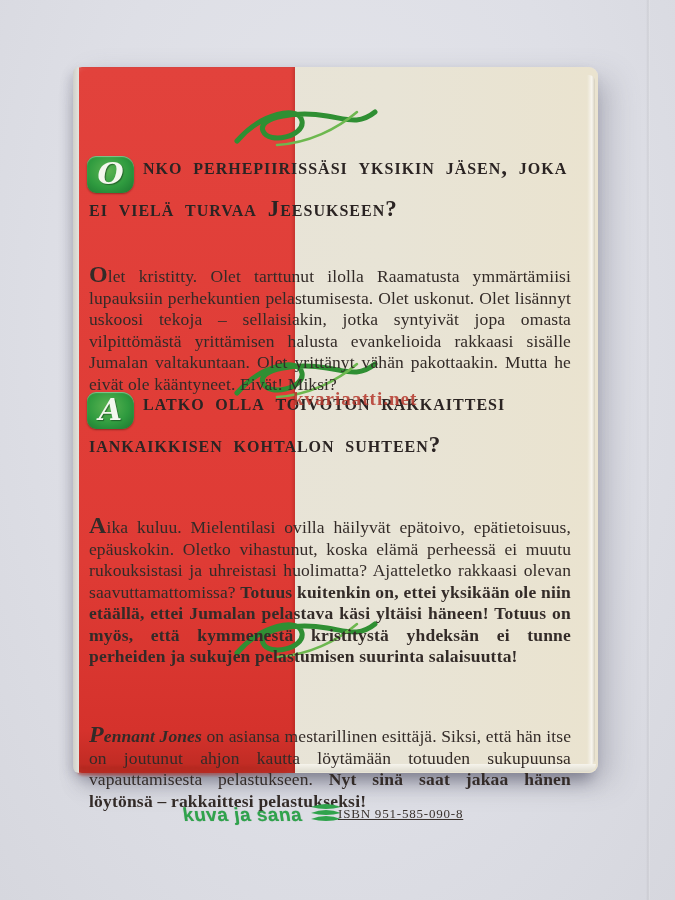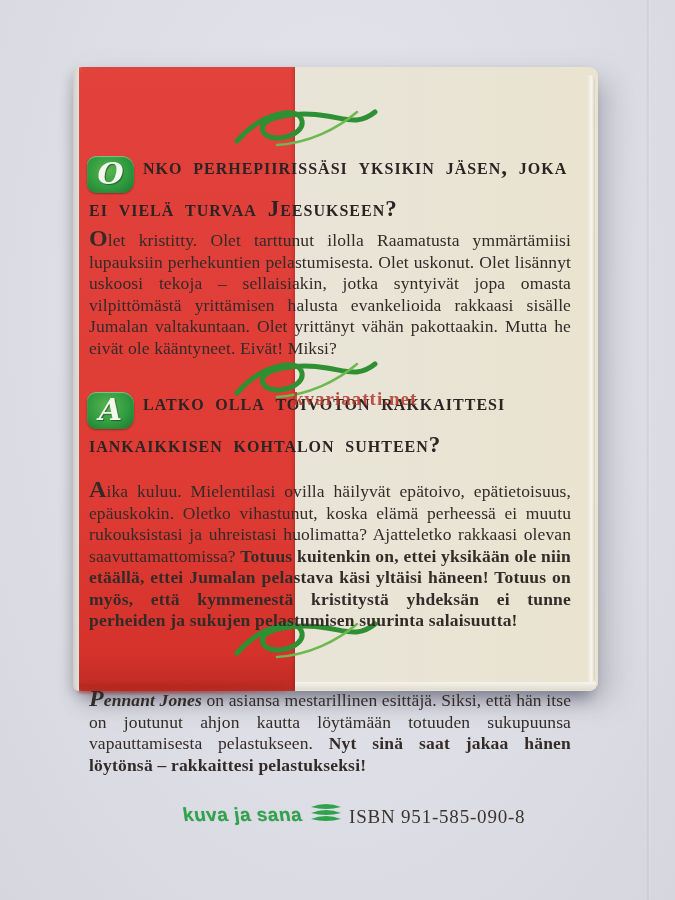--- a/index.html
+++ b/index.html
@@ -8,21 +8,21 @@
     width:675px;height:900px;
     overflow:hidden;
     background:radial-gradient(ellipse at 50% 35%, #e4e5eb 0%, #dedfe6 55%, #d6d7de 100%);
     font-family:"Liberation Serif", serif;
   }
   .backdrop-seam{
     position:absolute;top:0;bottom:0;left:646px;width:4px;
     background:linear-gradient(90deg, rgba(0,0,0,0) 0%, rgba(0,0,0,0.06) 50%, rgba(255,255,255,0.25) 100%);
   }
   .book{
-    position:absolute;left:73px;top:67px;width:525px;height:624px;
+    position:absolute;left:73px;top:67px;width:525px;height:706px;
     background:linear-gradient(90deg,#e7e3d8 0%, #e8e4d6 60%, #eae3cf 100%);
     border-radius:9px;
     box-shadow: 0 16px 18px -8px rgba(80,80,100,0.5), 14px 10px 28px rgba(100,100,120,0.28), -4px 4px 10px rgba(90,90,110,0.18);
   }
   .spine-edge{
     position:absolute;left:0;top:0;bottom:0;width:6px;
     background:linear-gradient(90deg,#cfcfc9,#e3e3dd);
     border-radius:9px 0 0 9px;
   }
   .red-panel{
@@ -70,20 +70,21 @@
     font-size:30px;line-height:36px;text-align:center;
     letter-spacing:0;word-spacing:0;
     text-shadow:1px 1px 1px rgba(20,60,25,0.6);
   }
   .para{
     position:absolute;left:16px;right:27px;
     color:#332b28;
     font-size:17.5px;line-height:21.5px;
     text-align:justify;
     letter-spacing:0.1px;
+    margin-top:36px;
   }
   .para.p1{top:163px;}
   .para.p2{top:414px;}
   .para.p3{top:623px;}
   .seg-normal{font-weight:400;}
   .seg-bold{font-weight:700;letter-spacing:0.2px;}
   .seg-italic{font-style:italic;font-weight:700;}
   .seg-lead{font-weight:700;font-size:24px;line-height:16px;}
   .seg-lead-italic{font-weight:700;font-style:italic;font-size:24px;line-height:16px;}
   .watermark{
@@ -97,22 +98,22 @@
     display:flex;align-items:center;gap:7px;
   }
   .publisher-name{
     color:#2fa34c;
     font-family:"Liberation Sans", sans-serif;
     font-weight:800;font-size:19px;letter-spacing:0.5px;
     transform:skewX(8deg);
     text-shadow:0 0 1px rgba(20,90,40,0.4);
   }
   .isbn{
-    position:absolute;left:276px;top:6px;
-    color:#3a332e;font-size:19px;letter-spacing:0.8px;
+    position:absolute;left:265px;top:6px;
+    color:#3a332e;font-size:13px;letter-spacing:0.8px;text-decoration:underline;
   }
   .wear-bottom-left{
     position:absolute;left:4px;bottom:-3px;width:210px;height:10px;
     background:radial-gradient(ellipse at 30% 0%, #b3281f 0%, rgba(179,40,31,0.55) 55%, rgba(179,40,31,0) 100%);
     border-radius:0 0 6px 6px;filter:blur(1px);
   }
 </style>
 </head>
 <body>
 

